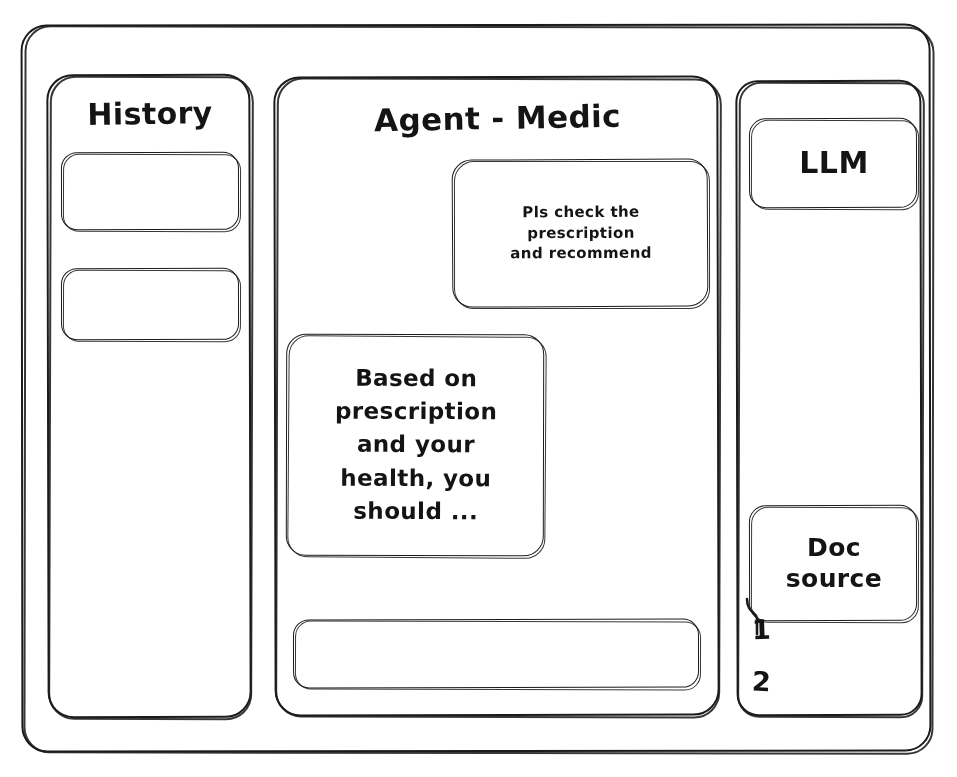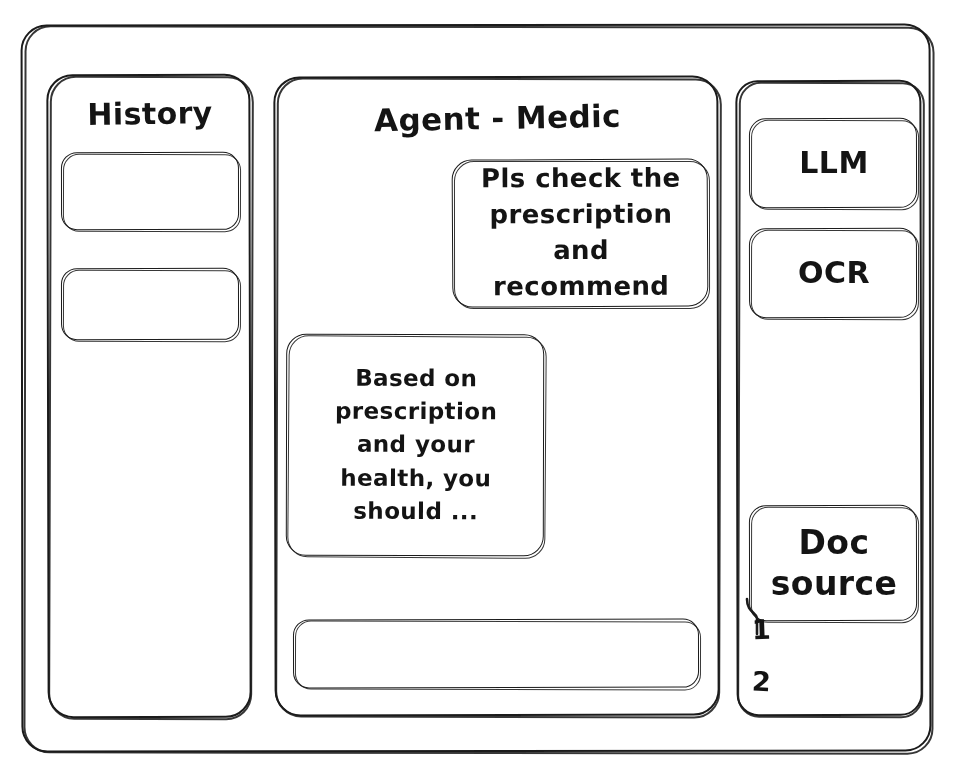--- a/index.html
+++ b/index.html
@@ -137,21 +137,21 @@
     white-space: pre-line;
   }
 
   #user-bubble {
     left: 453px;
     top: 159px;
     width: 256px;
     height: 148px;
     transform: rotate(-0.2deg);
   }
-  #user-bubble .bubble-text { font-size: 26px; }
+  #user-bubble .bubble-text { font-size: 15px; }
 
   #agent-bubble {
     left: 287px;
     top: 334px;
     width: 258px;
     height: 222px;
     transform: rotate(0.25deg);
   }
   #agent-bubble .bubble-text { font-size: 23px; line-height: 1.45; }
 
@@ -179,21 +179,21 @@
     font-size: 30px;
     text-align: center;
     line-height: 1.25;
     white-space: pre-line;
   }
   #tool-card-llm    { top: 118px; height: 90px; }
   #tool-card-ocr    { top: 228px; height: 90px; }
   #tool-card-params { top: 398px; height: 70px; }
   #tool-card-params .tool-label { font-size: 29px; }
   #tool-card-doc    { top: 505px; height: 116px; }
-  #tool-card-doc .tool-label { font-size: 33px; }
+  #tool-card-doc .tool-label { font-size: 25px; }
 
   
   .source-ref {
     position: absolute;
     left: 752px;
     font-size: 27px;
     font-weight: 600;
     color: #141414;
   }
   #source-ref-1 { top: 614px; transform: rotate(-2deg); }
@@ -243,23 +243,20 @@
   </div>
 
   <div class="sk sk-thin" id="composer-input" placeholder=""></div>
 
   <div class="sk" id="tools-panel"></div>
 
   <div class="sk sk-thin tool-card" id="tool-card-llm">
     <span class="hand tool-label">LLM</span>
   </div>
 
-  <div class="sk sk-thin tool-card" id="tool-card-ocr">
-    <span class="hand tool-label">OCR</span>
-  </div>
 
 
   <div class="sk sk-thin tool-card" id="tool-card-doc">
     <span class="hand tool-label">Doc
 source</span>
   </div>
 
   <svg id="source-leader" viewBox="0 0 30 40">
     <path d="M3 3 C 3 16, 12 16, 13 22 L 13 38" fill="none" stroke="#1b1b1b" stroke-width="2.6" stroke-linecap="round"></path>
   </svg>

